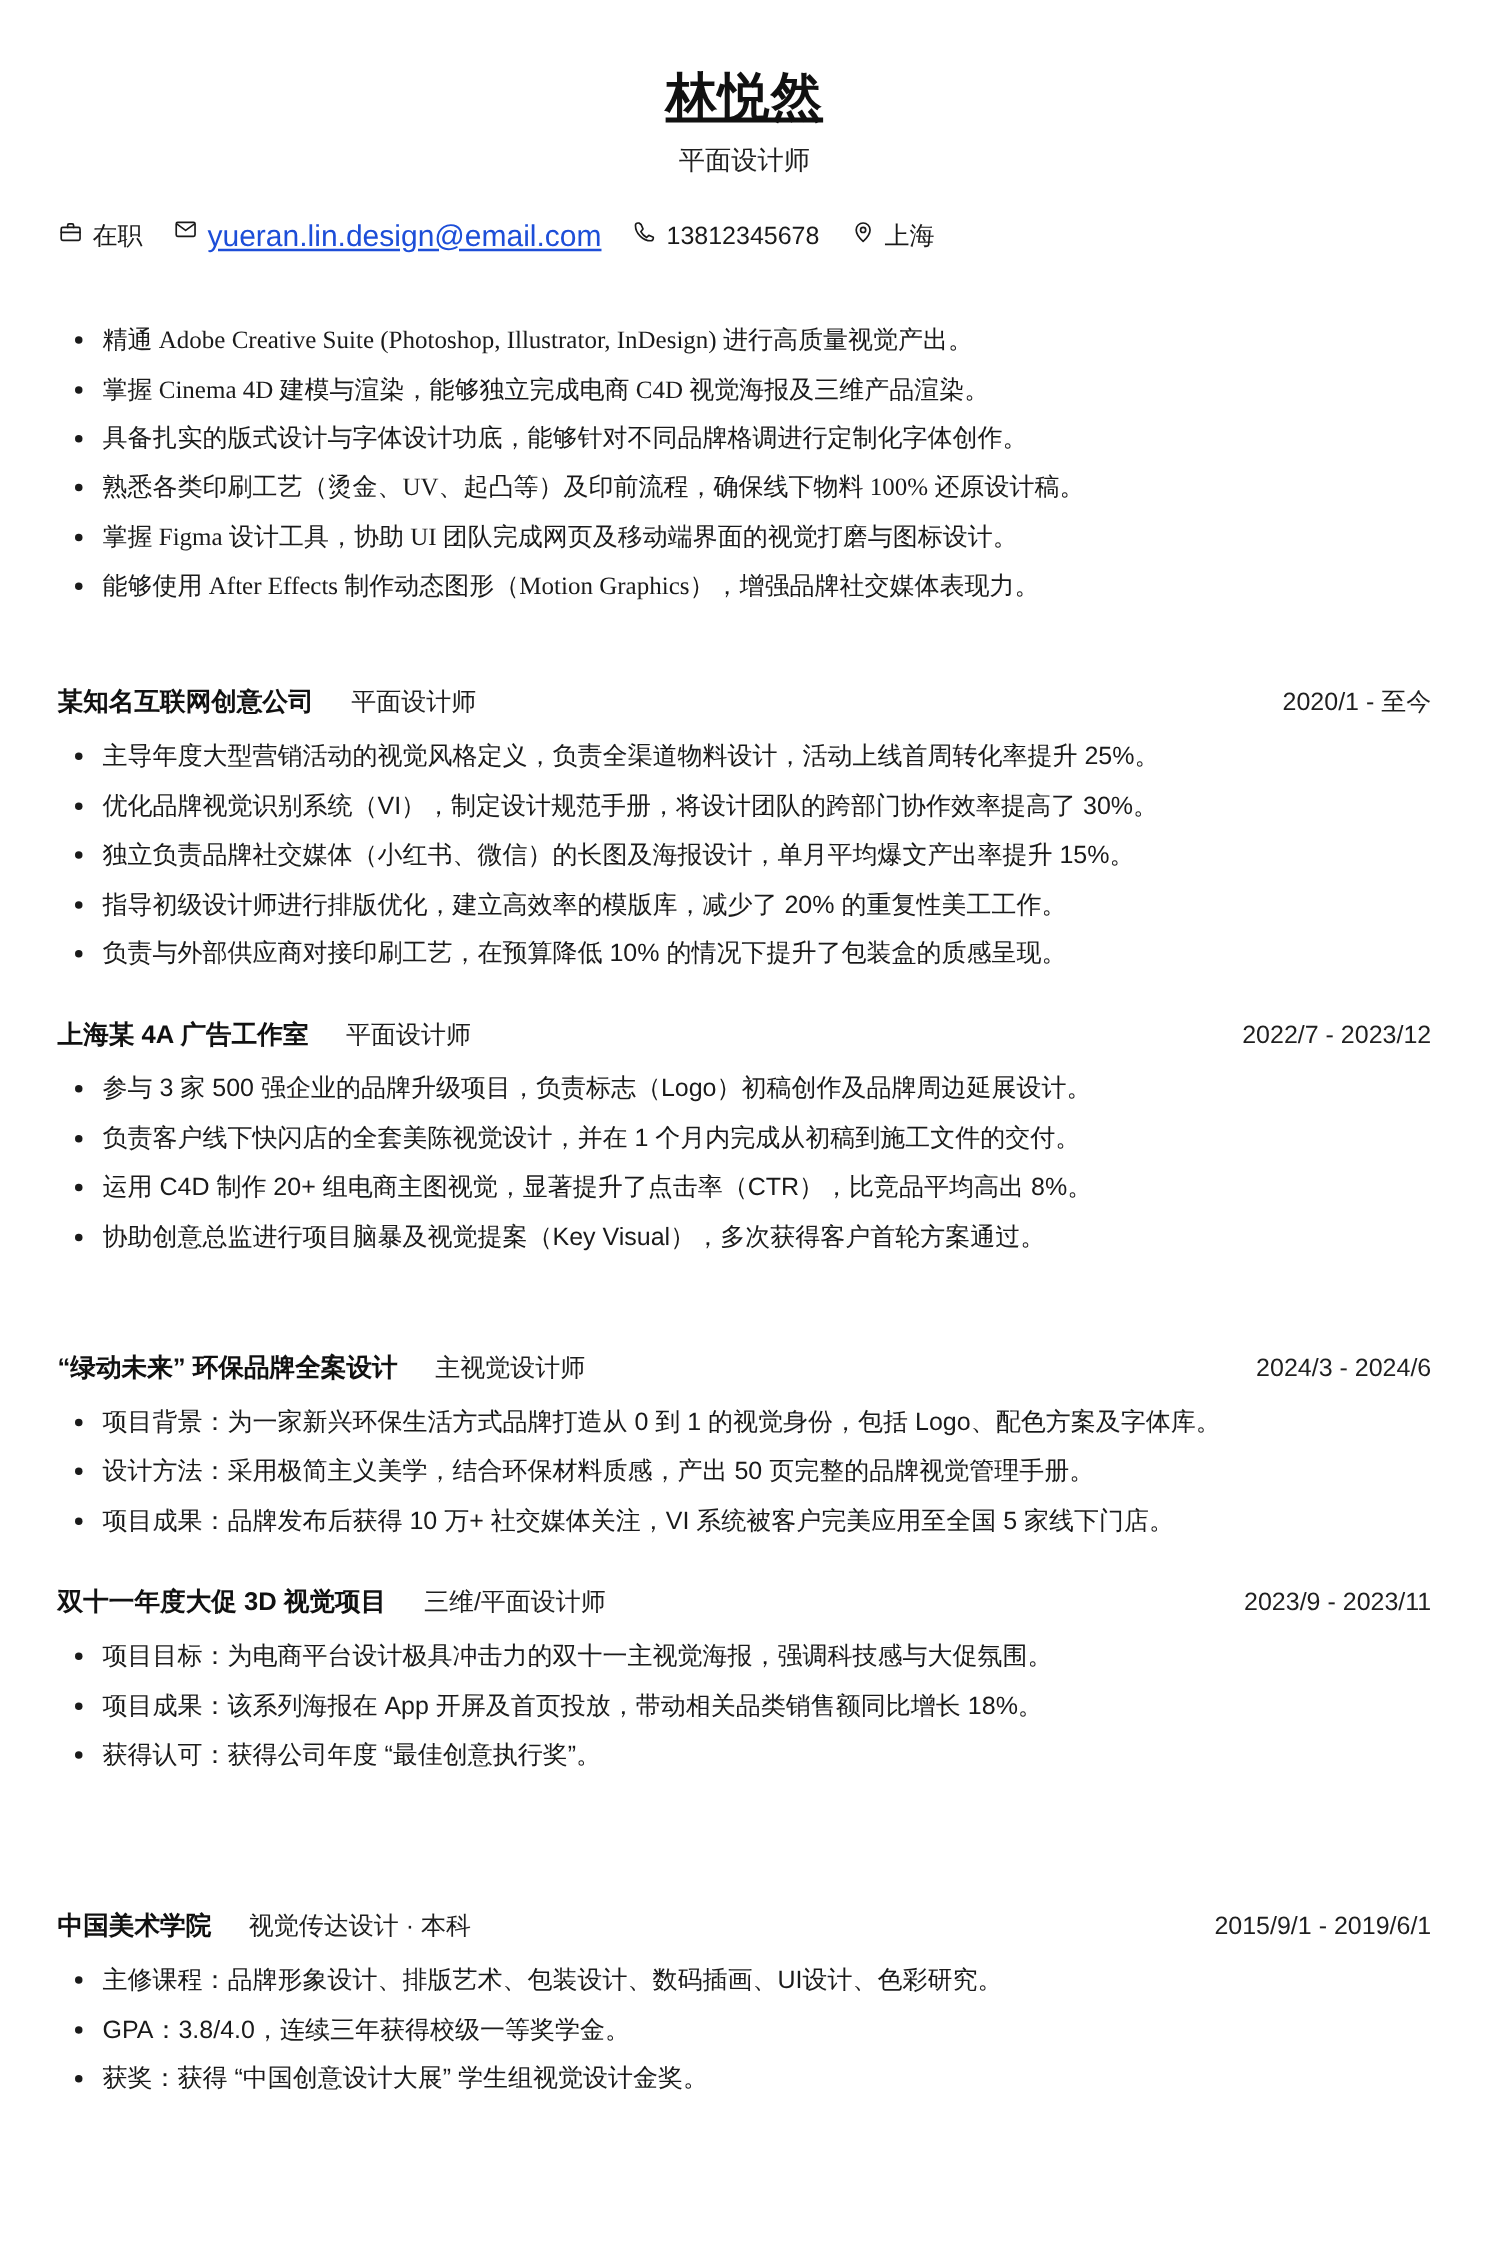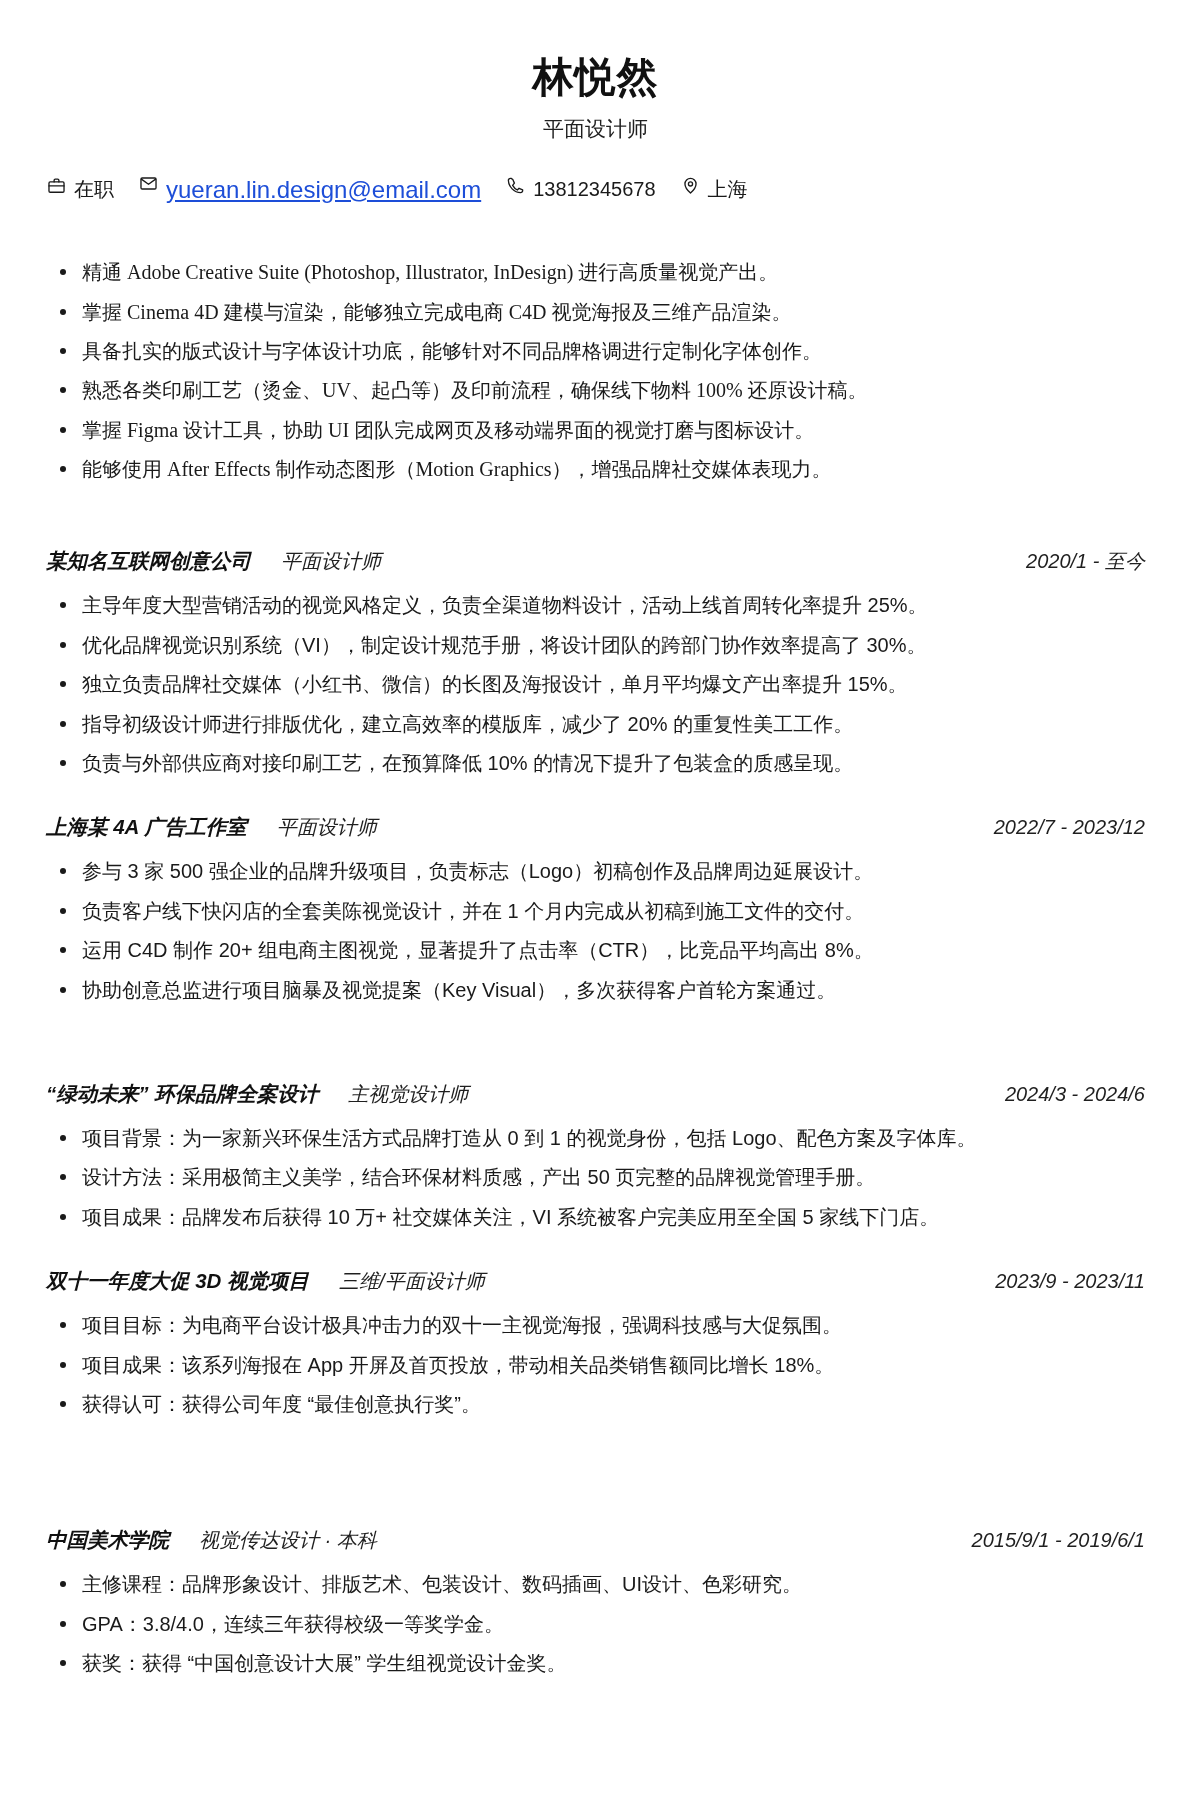--- a/index.html
+++ b/index.html
@@ -23,20 +23,21 @@
 
   
   .header { text-align: center; }
   .name {
     font-size: 41px;
     font-weight: bold;
     letter-spacing: 1px;
     line-height: 1.25;
     color: #111111;
     margin: 8px 0 0 0;
+    text-decoration: underline;
   }
   .headline {
     font-size: 21px;
     font-weight: normal;
     color: #1f1f1f;
     margin-top: 12px;
     line-height: 1.3;
   }
 
   .contact-row {
@@ -105,21 +106,20 @@
   }
 
   
   .entry { margin-bottom: 6px; }
   .entry + .entry { margin-top: 34px; }
   .entry-head {
     display: flex;
     align-items: baseline;
     width: 100%;
     margin-bottom: 14px;
-    font-style: italic;
   }
   .entry-org {
     font-size: 20.5px;
     font-weight: bold;
     color: #111111;
     white-space: nowrap;
   }
   .entry-role {
     font-size: 20px;
     font-weight: normal;

